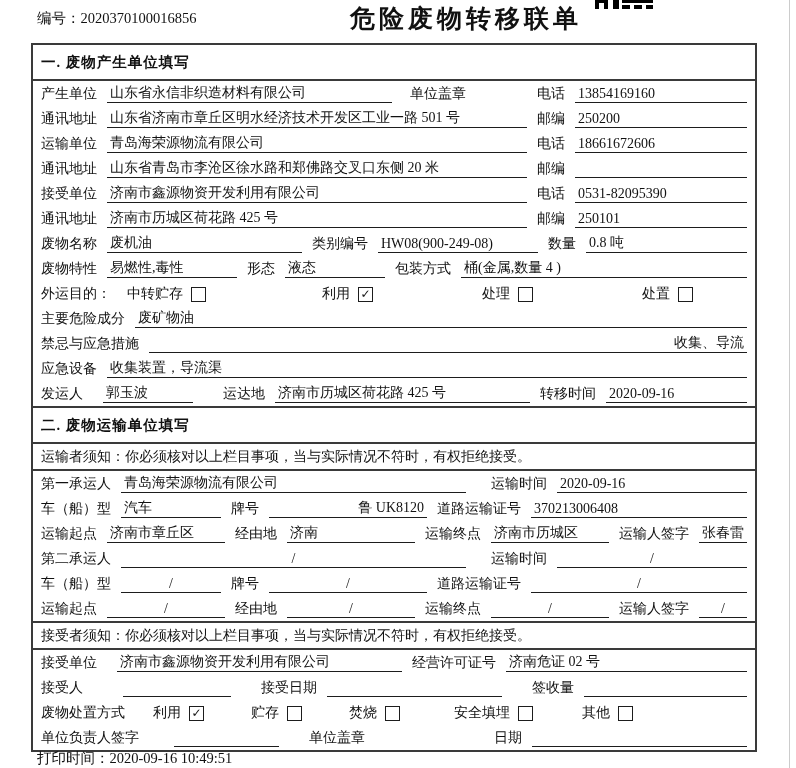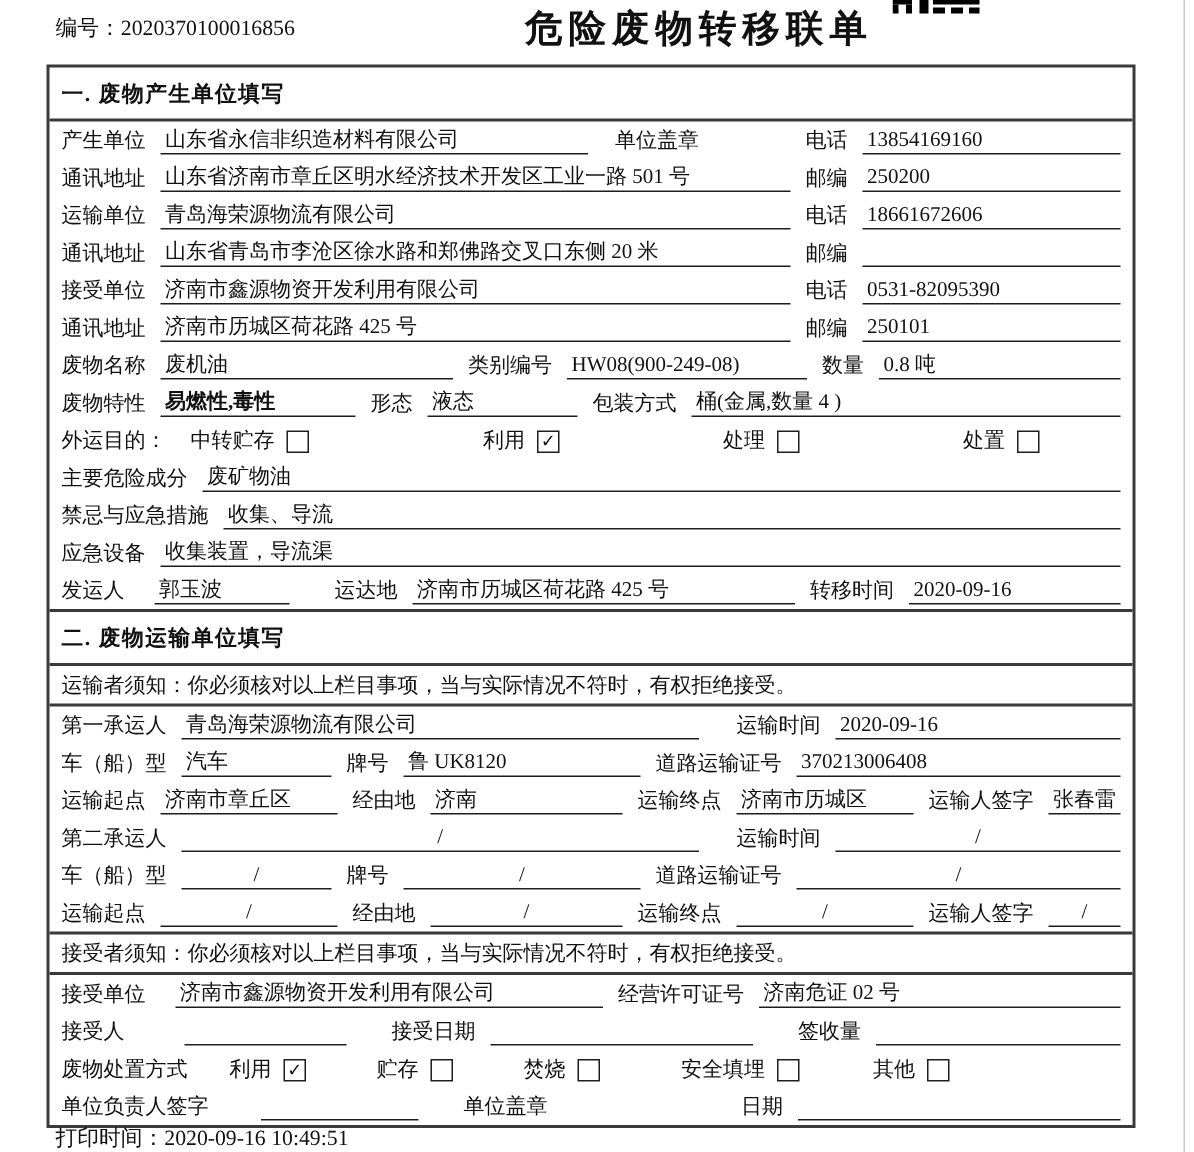--- a/index.html
+++ b/index.html
@@ -112,21 +112,21 @@
       <div class="row">
         <span class="lbl">废物名称</span>
         <span class="val" style="flex: 0 0 195px; width: 195px;">废机油</span>
         <span class="lbl">类别编号</span>
         <span class="val" style="flex: 0 0 160px; width: 160px;">HW08(900-249-08)</span>
         <span class="lbl">数量</span>
         <span class="val" style="flex: 1 1 0px;">0.8 吨</span>
       </div>
       <div class="row">
         <span class="lbl">废物特性</span>
-        <span class="val" style="flex: 0 0 130px; width: 130px; font-weight: bold;">易燃性,毒性</span>
+        <span class="val" style="flex: 0 0 130px; width: 130px;">易燃性,毒性</span>
         <span class="lbl">形态</span>
         <span class="val" style="flex: 0 0 100px; width: 100px;">液态</span>
         <span class="lbl">包装方式</span>
         <span class="val" style="flex: 1 1 0px;">桶(金属,数量  4 )</span>
       </div>
       <div class="row">
         <span class="lbl">外运目的：</span>
         <span class="chk" style="flex: 0 0 185px; width: 185px; margin-left: 6px;">
           <span class="chk-lbl">中转贮存</span>
           <span class="box"></span>
@@ -143,21 +143,21 @@
           <span class="chk-lbl">处置</span>
           <span class="box"></span>
         </span>
       </div>
       <div class="row">
         <span class="lbl">主要危险成分</span>
         <span class="val" style="flex: 1 1 0px;">废矿物油</span>
       </div>
       <div class="row">
         <span class="lbl">禁忌与应急措施</span>
-        <span class="val" style="flex: 1 1 0px;">收集、导流</span>
+        <span class="val" style="flex: 1 1 0px; text-align: right;">收集、导流</span>
       </div>
       <div class="row">
         <span class="lbl">应急设备</span>
         <span class="val" style="flex: 1 1 0px;">收集装置，导流渠</span>
       </div>
       <div class="row">
         <span class="lbl">发运人</span>
         <span class="val" style="flex: 0 0 90px; width: 90px; margin-left: 10px;">郭玉波</span>
         <span class="lbl" style="margin-left: 20px;">运达地</span>
         <span class="val" style="flex: 0 0 255px; width: 255px;">济南市历城区荷花路 425 号</span>
@@ -171,21 +171,21 @@
       <div class="row">
         <span class="lbl">第一承运人</span>
         <span class="val" style="flex: 0 0 345px; width: 345px;">青岛海荣源物流有限公司</span>
         <span class="lbl" style="margin-left: 15px;">运输时间</span>
         <span class="val" style="flex: 1 1 0px;">2020-09-16</span>
       </div>
       <div class="row">
         <span class="lbl">车（船）型</span>
         <span class="val" style="flex: 0 0 100px; width: 100px;">汽车</span>
         <span class="lbl">牌号</span>
-        <span class="val" style="flex: 0 0 158px; width: 158px;">鲁 UK8120</span>
+        <span class="val" style="flex: 0 0 158px; width: 158px; text-align: right;">鲁 UK8120</span>
         <span class="lbl">道路运输证号</span>
         <span class="val" style="flex: 1 1 0px;">370213006408</span>
       </div>
       <div class="row">
         <span class="lbl">运输起点</span>
         <span class="val" style="flex: 0 0 118px; width: 118px;">济南市章丘区</span>
         <span class="lbl">经由地</span>
         <span class="val" style="flex: 0 0 128px; width: 128px;">济南</span>
         <span class="lbl">运输终点</span>
         <span class="val" style="flex: 0 0 118px; width: 118px;">济南市历城区</span>

